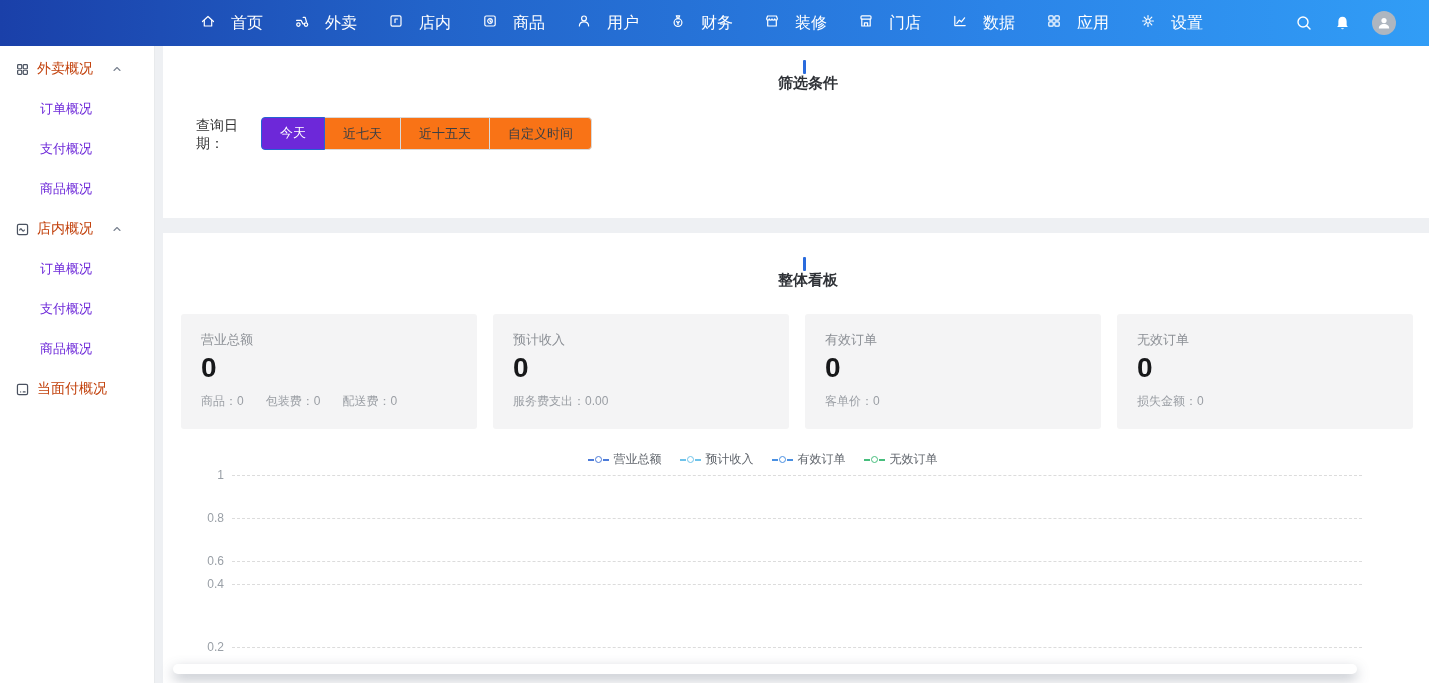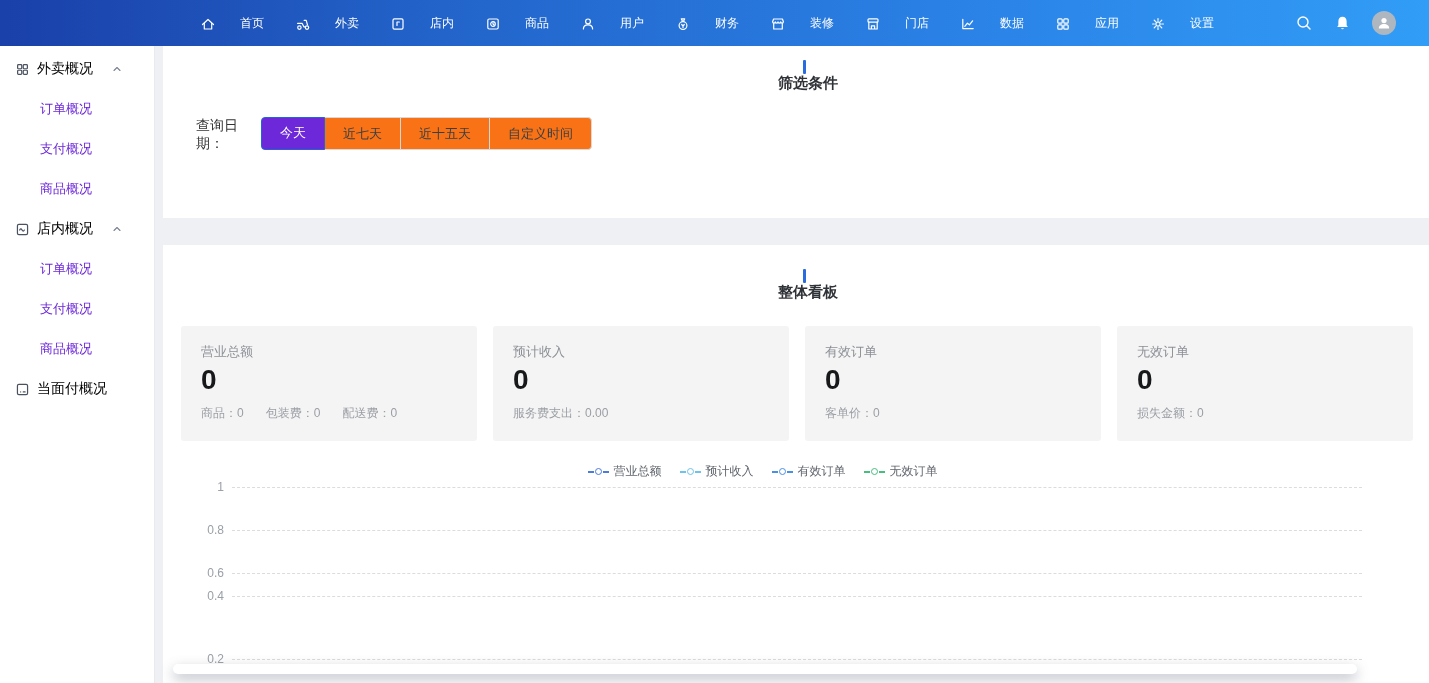--- a/index.html
+++ b/index.html
@@ -9,34 +9,34 @@
     font-family:"Liberation Sans", sans-serif;
     background:#eef0f3;
   }
   
   .navbar {
     position:absolute; top:0; left:0; right:0; height:46px;
     background:linear-gradient(90deg,#1a40a9 0%,#2263c9 30%,#2b84e8 70%,#319df6 100%);
     z-index:10;
   }
   .nav-items { position:absolute; left:200px; top:0; height:46px; display:flex; align-items:center; gap:31px; }
-  .nav-item { display:flex; align-items:flex-end; gap:24px; color:#fff; font-size:12px; white-space:nowrap; cursor:pointer; }
+  .nav-item { display:flex; align-items:flex-start; gap:15px; color:#fff; font-size:16px; white-space:nowrap; cursor:pointer; }
   .nav-item svg { display:block; }
   .nav-right { position:absolute; right:33px; top:0; height:46px; display:flex; align-items:center; gap:21px; }
   .icon-btn { display:flex; align-items:center; cursor:pointer; color:#fff; }
   .avatar { width:24px; height:24px; border-radius:50%; background:#aeb6c0; display:flex; align-items:center; justify-content:center; cursor:pointer; }
 
   
   .sidebar {
     position:absolute; top:46px; left:0; bottom:0; width:155px;
     background:#fff; border-right:1px solid #e8eaec; padding-top:3px; z-index:5;
   }
   .side-group-header {
     display:flex; align-items:center; height:40px; padding:0 31px 0 15px;
-    font-size:14px; color:#000000; cursor:pointer;
+    font-size:14px; color:#c2410c; cursor:pointer;
   }
   .side-group-header .g-icon { margin-right:7px; display:flex; color:#4a5260; }
   .side-group-header .g-label { flex:1; }
   .side-group-header .chev { display:flex; color:#7a8290; }
   .side-sub {
     height:40px; display:flex; align-items:center; padding-left:40px;
     font-size:13px; color:#6d28d9; cursor:pointer;
   }
 
   
@@ -58,21 +58,21 @@
   .btn.last { border-radius:0 4px 4px 0; }
   .btn.active { background:#6d28d9; border-color:#2463d4; color:#fff; z-index:1;font-family:Liberation Mono, monospace; }
   .select {
     width:150px; height:33px; border:1px solid #d9d9d9; border-radius:4px; background:#fff;
     display:flex; align-items:center; justify-content:space-between;
     padding:0 10px 0 13px; font-size:13px; color:#5a6068; cursor:pointer;
   }
   .select .sel-chev { color:#b6bcc4; display:flex; }
 
   
-  .main-card { position:absolute; top:233px; left:163px; right:0; bottom:0; background:#fff;margin-top:12px; }
+  .main-card { position:absolute; top:233px; left:163px; right:0; bottom:0; background:#fff; }
   .main-card .section-title { padding-top:24px; }
   .stat-row { display:flex; gap:16px; margin:24px 16px 0 18px; }
   .stat-card { flex:1; height:115px; background:#f4f4f5; border-radius:3px; padding:17px 20px; }
   .stat-title { font-size:13px; color:#8b8f95; }
   .stat-value { font-size:28px; font-weight:bold; color:#17181a; line-height:32px; margin-top:3px; }
   .stat-details { display:flex; gap:22px; margin-top:9px; font-size:12px; color:#9a9ea4; }
 
   
   .legend { display:flex; justify-content:center; align-items:center; gap:18px; margin-top:22px; margin-right:67px; }
   .legend-item { display:flex; align-items:center; gap:5px; font-size:12px; color:#5f646b; cursor:pointer; }

